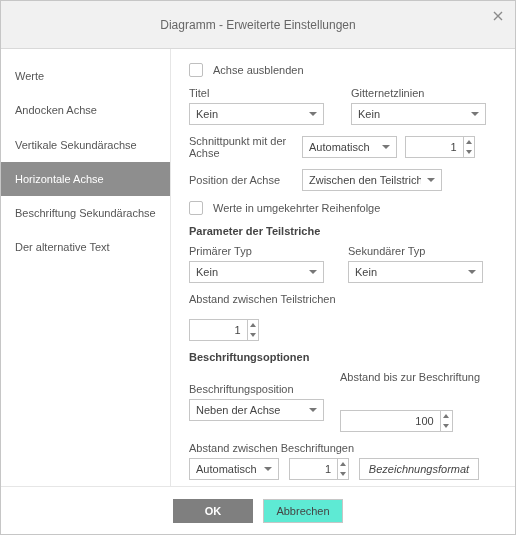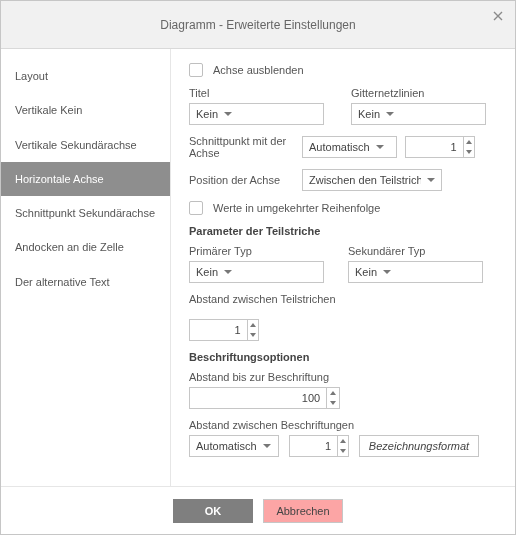--- a/index.html
+++ b/index.html
@@ -99,20 +99,21 @@
   }
   .select, .textinput, .btn-flat {
     height: 22px;
     border: 1px solid #c6c6c6;
     background: #fff;
     font-size: 11px;
     color: #444;
     padding: 0 6px;
     display: flex;
     align-items: center;
+    justify-content: space-between;
     cursor: pointer;
   }
   .select .caret {
     margin-left: 6px;
     width: 0; height: 0;
     border-left: 4px solid transparent;
     border-right: 4px solid transparent;
     border-top: 4px solid #777;
   }
   .spinner {
@@ -160,21 +161,21 @@
     font-size: 11px;
     cursor: pointer;
   }
   .btn-primary {
     background: #7f7f7f;
     color: #fff;
     border: 1px solid #7f7f7f;
     font-weight: bold;
   }
   .btn-secondary {
-    background: #fca5a5;
+    background: #5eead4;
     color: #444;
     border: 1px solid #c6c6c6;
   }
   .btn-flat {
     justify-content: center;
     cursor: pointer;
     font-style: italic;
   }
 </style>
 </head>
@@ -187,26 +188,25 @@
     <div class="close-icon">
       <svg width="10" height="10" viewBox="0 0 10 10">
           <path d="M1 1 L9 9 M9 1 L1 9" stroke="#8a8a8a" stroke-width="1.4" fill="none"></path>
         </svg>
     </div>
   </div>
 
   <div class="body">
 
     <div class="sidebar">
-      <div class="sidebar-item"><span>Layout</span></div>
-      <div class="sidebar-item"><span>Vertikale Kein</span></div>
+      <div class="sidebar-item"><span>Werte</span></div>
+      <div class="sidebar-item"><span>Andocken Achse</span></div>
       <div class="sidebar-item"><span>Vertikale Sekundärachse</span></div>
       <div class="sidebar-item selected"><span>Horizontale Achse</span></div>
-      <div class="sidebar-item"><span>Schnittpunkt Sekundärachse</span></div>
-      <div class="sidebar-item"><span>Andocken an die Zelle</span></div>
+      <div class="sidebar-item"><span>Beschriftung Sekundärachse</span></div>
       <div class="sidebar-item"><span>Der alternative Text</span></div>
     </div>
 
     <div class="content">
 
       <div class="row">
         <div class="checkbox"></div>
         <span class="label">Achse ausblenden</span>
       </div>
 
@@ -298,22 +298,29 @@
                 </svg>
               </div>
           </div>
         </div>
       </div>
 
       <div class="section-heading">Beschriftungsoptionen</div>
 
       <div class="row" style="gap:16px;">
         <div class="col">
+          <span class="label">Beschriftungsposition</span>
+          <div class="select" style="width:135px;">
+            <span>Neben der Achse</span>
+            <span class="caret"></span>
+          </div>
+        </div>
+        <div class="col">
           <span class="label">Abstand bis zur Beschriftung</span>
-          <div class="spinner" style="width:151px;">
+          <div class="spinner" style="width:113px;margin-top:23px;">
             <input value="100" style="">
             <div class="arrows">
               <div>
                   <svg width="6" height="4">
                     <path d="M0 4 L3 0 L6 4 Z" fill="#777"></path>
                   </svg>
                 </div>
               <div>
                   <svg width="6" height="4">
                     <path d="M0 0 L3 4 L6 0 Z" fill="#777"></path>

